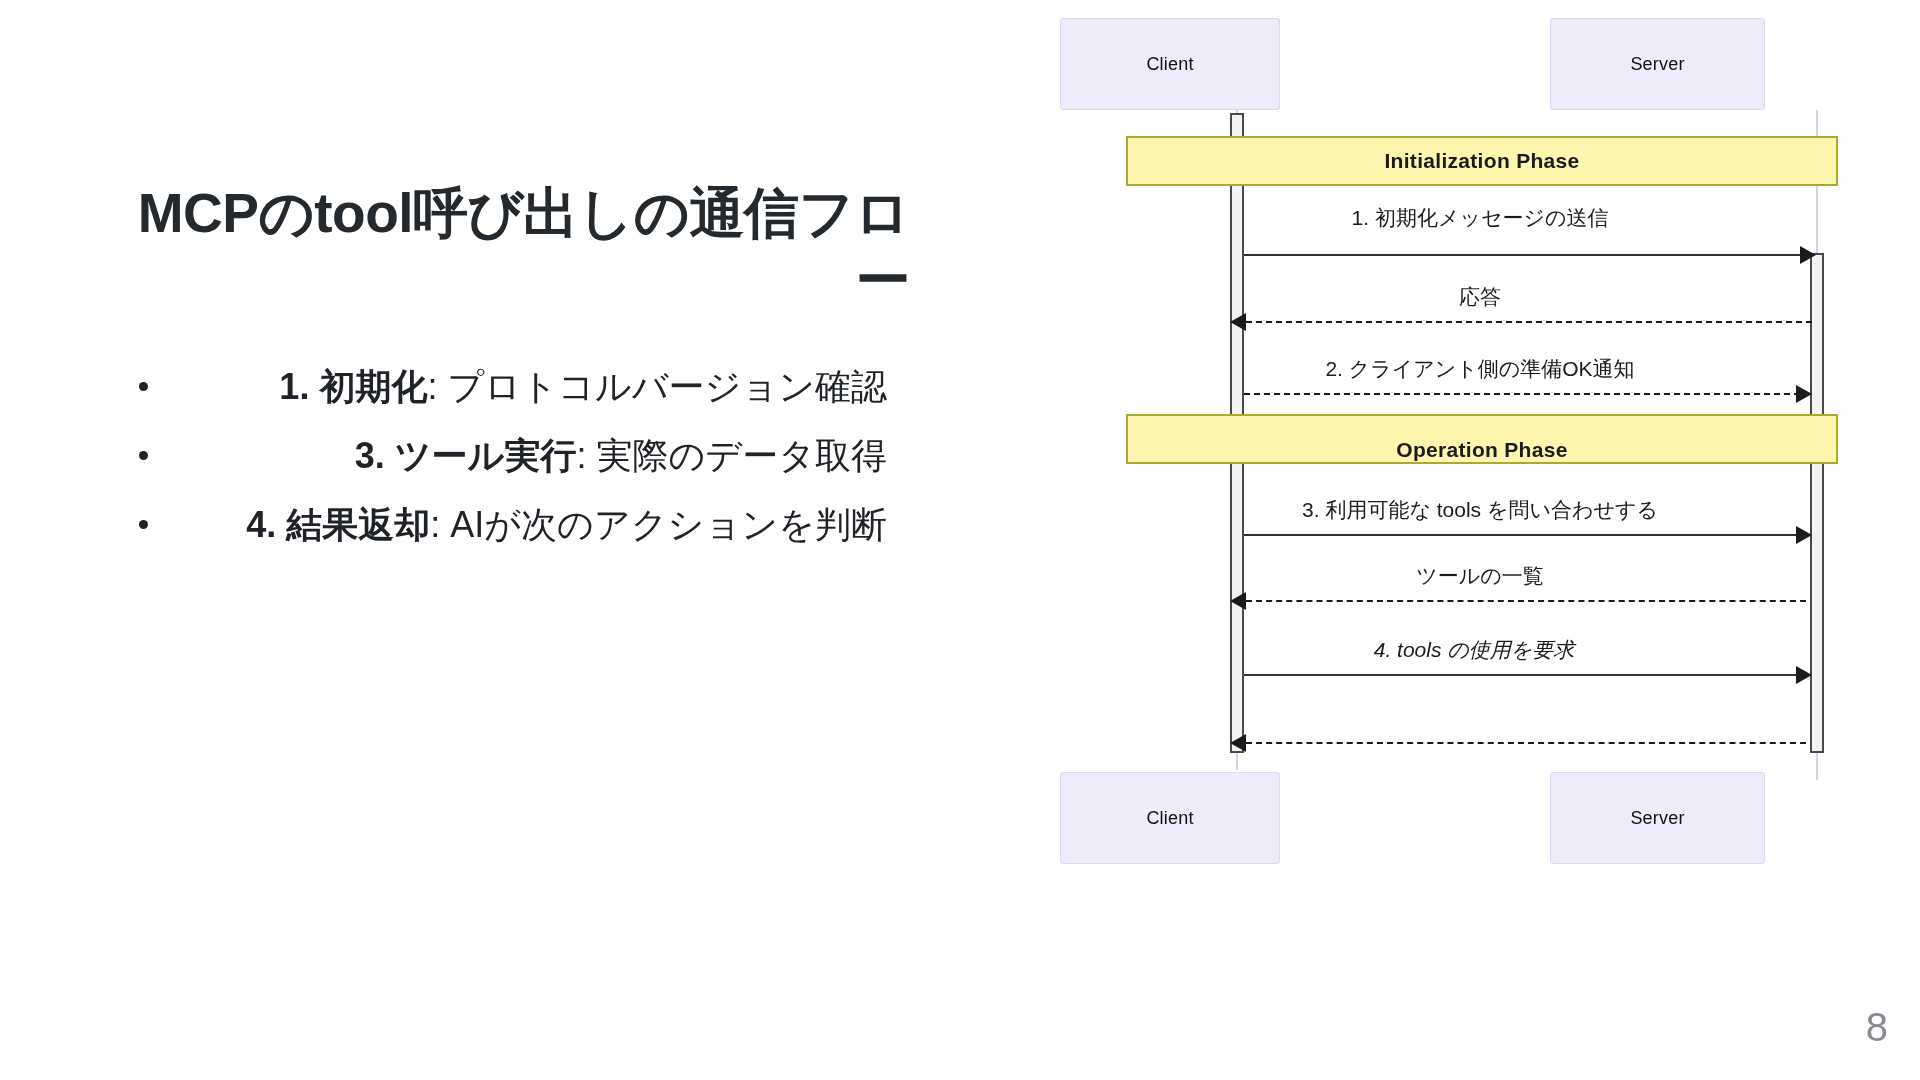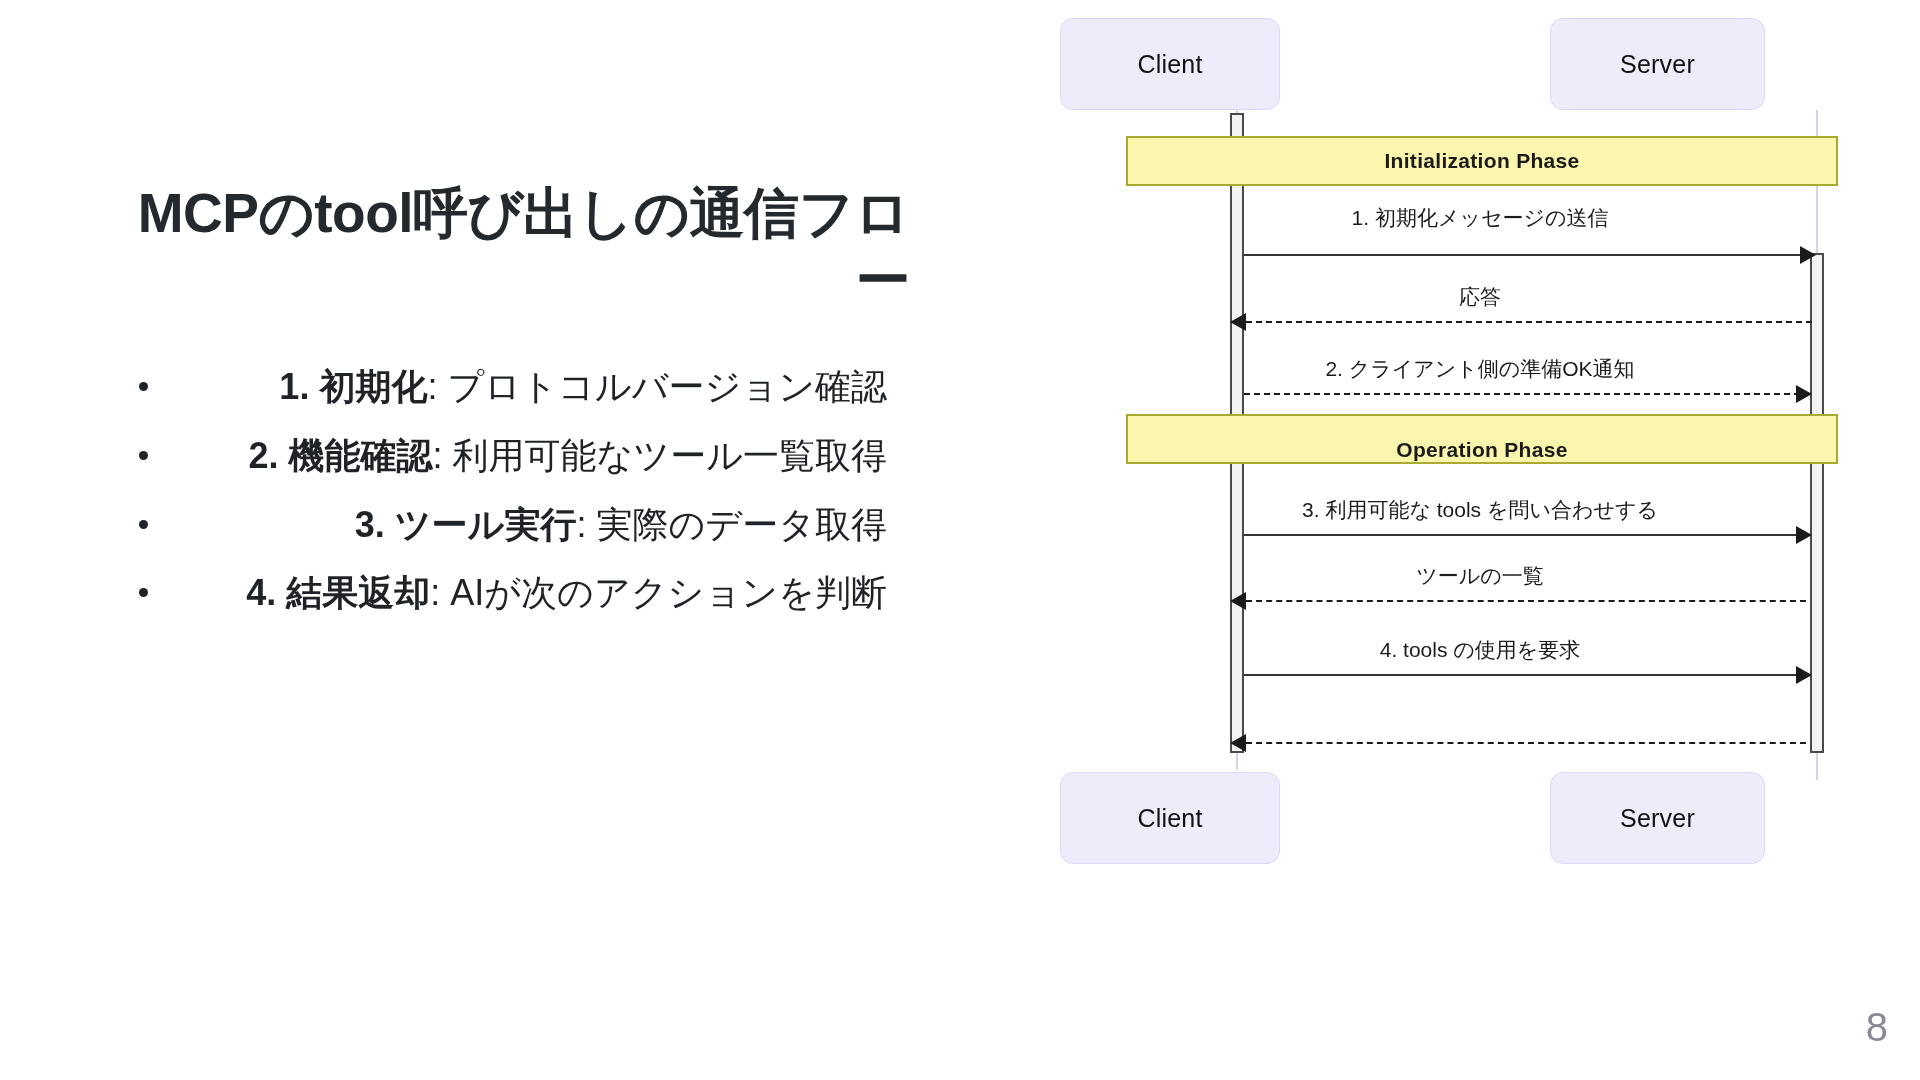--- a/index.html
+++ b/index.html
@@ -61,25 +61,25 @@
   
   #diagram {
     position: absolute;
     left: 1050px; top: 0px;
     width: 870px; height: 1080px;
   }
   .participant {
     position: absolute;
     background: #ECECFB;
     border: 1px solid #d9d9f3;
-    border-radius: 13px;
+    border-radius: 3px;
     display: flex;
     align-items: center;
     justify-content: center;
-    font-size: 25px;
+    font-size: 18px;
     color: #111;
     letter-spacing: 0.2px;
   }
   .lifeline {
     position: absolute;
     width: 2px;
     background: #D6D1EE;
   }
   .activation {
     position: absolute;
@@ -138,23 +138,20 @@
 
   <div id="left-col">
 
     <h1 id="page-title">MCPのtool呼び出しの通信フロー</h1>
 
     <ul id="bullet-list">
       <li>
         <span class="b-strong">1. 初期化</span><span>: </span><span>プロトコルバージョン確認</span>
       </li>
       <li>
-        <span class="b-strong">2. 機能確認</span><span>: </span><span>利用可能なツール一覧取得</span>
-      </li>
-      <li>
         <span class="b-strong">3. ツール実行</span><span>: </span><span>実際のデータ取得</span>
       </li>
       <li>
         <span class="b-strong">4. 結果返却</span><span>: </span><span>AIが次のアクションを判断</span>
       </li>
     </ul>
   </div>
 
   <div id="diagram">
 
@@ -191,21 +188,21 @@
     <div class="arrow-head right" style="left:746px; top:385px;"></div>
 
     <div class="msg-label" style="left:100px; top:496px; width:660px;">3. 利用可能な tools を問い合わせする</div>
     <div class="msg-line" style="left:194px; top:534px; width:556px;"></div>
     <div class="arrow-head right" style="left:746px; top:526px;"></div>
 
     <div class="msg-label" style="left:120px; top:562px; width:620px;">ツールの一覧</div>
     <div class="msg-line dashed" style="left:196px; top:600px; width:560px;"></div>
     <div class="arrow-head left" style="left:180px; top:592px;"></div>
 
-    <div class="msg-label" style="left:120px; top:636px; width:620px;">4. tools の使用を要求</div>
+    <div class="msg-label" style="left:114px; top:636px; width:620px;font-style:italic;">4. tools の使用を要求</div>
     <div class="msg-line" style="left:194px; top:674px; width:556px;"></div>
     <div class="arrow-head right" style="left:746px; top:666px;"></div>
 
     <div class="msg-line dashed" style="left:196px; top:742px; width:560px;"></div>
     <div class="arrow-head left" style="left:180px; top:734px;"></div>
 
     <div class="participant" style="left:10px; top:772px; width:220px; height:92px;">
       <span>Client</span>
     </div>
     <div class="participant" style="left:500px; top:772px; width:215px; height:92px;">

